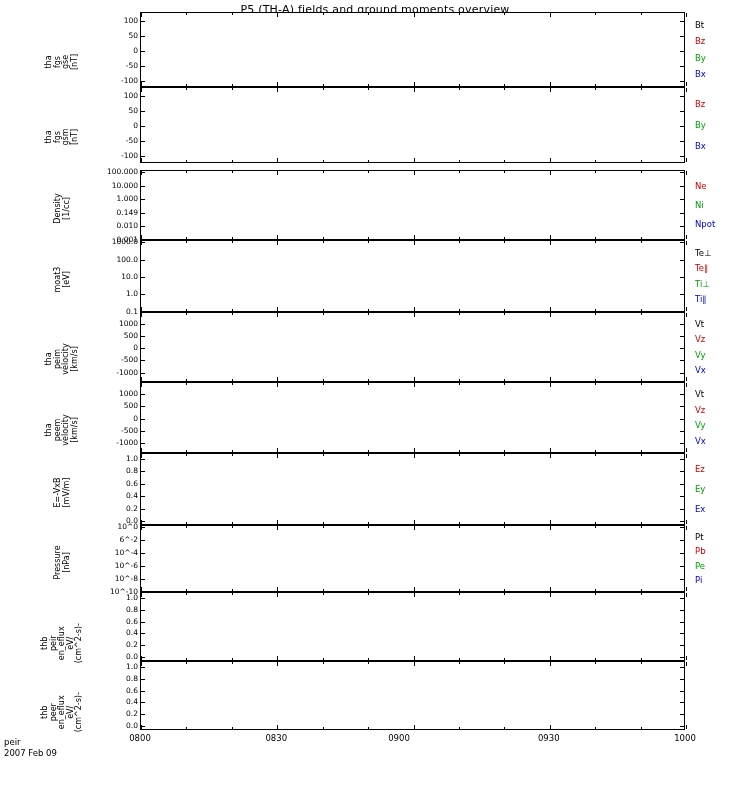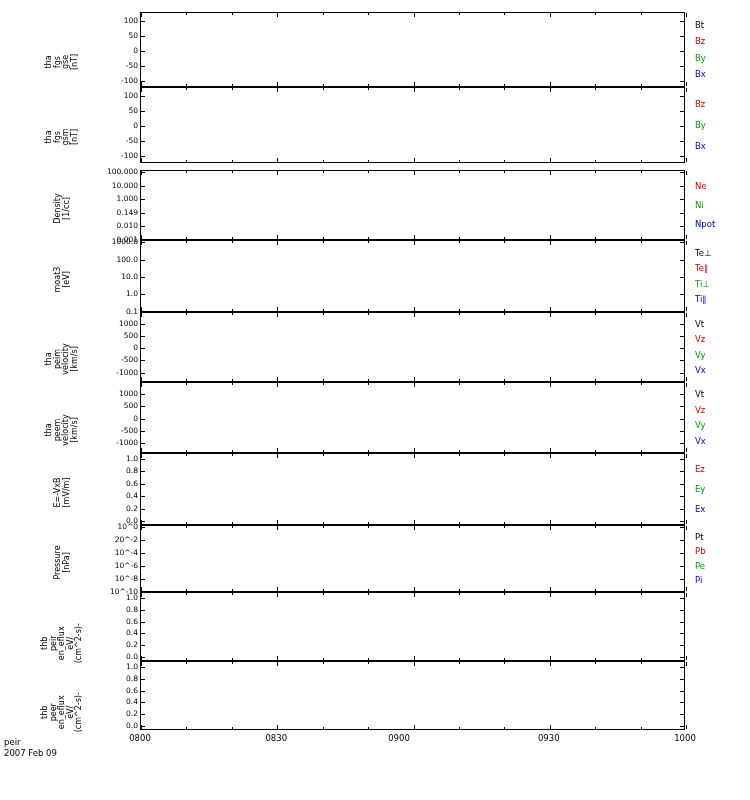--- a/index.html
+++ b/index.html
@@ -90,20 +90,21 @@
   .footer{
     position:absolute;
     left:4px;
     font-size:8.5px;
   }
 </style>
 </head>
 <body>
 
 <div id="root">
+  <div class="title">P5 (TH-A) fields and ground moments overview</div>
 
   <div id="panels">
       <div class="ylabwrap" style="top: 12px; height: 75px;">
         <div class="ylab" style="top: 7.5px;">100</div>
         <div class="ylab" style="top: 22.5px;">50</div>
         <div class="ylab" style="top: 37.5px;">0</div>
         <div class="ylab" style="top: 52.5px;">-50</div>
         <div class="ylab" style="top: 67.5px;">-100</div>
       </div>
       <div class="panel" style="top: 12px; height: 75px;">
@@ -437,21 +438,21 @@
         <div class="ytick r" style="top: 42.192px;"></div>
         <div class="ytick" style="top: 54.576px;"></div>
         <div class="ytick r" style="top: 54.576px;"></div>
         <div class="ytick" style="top: 66.96px;"></div>
         <div class="ytick r" style="top: 66.96px;"></div>
       </div>
       <div class="axtitle" style="left: -38px; top: 484px; transform: rotate(-90deg);">E=-VxB
 [mV/m]</div>
       <div class="ylabwrap" style="top: 525px; height: 67px;">
         <div class="ylab" style="top: 1.34px;">10^0</div>
-        <div class="ylab" style="top: 14.204px;">20^-2</div>
+        <div class="ylab" style="top: 14.204px;">6^-2</div>
         <div class="ylab" style="top: 27.068px;">10^-4</div>
         <div class="ylab" style="top: 39.932px;">10^-6</div>
         <div class="ylab" style="top: 52.796px;">10^-8</div>
         <div class="ylab" style="top: 65.66px;">10^-10</div>
       </div>
       <div class="panel" style="top: 525px; height: 67px;">
         <div class="xtick top" style="left: 0px;"></div>
         <div class="xtick bot" style="left: 0px;"></div>
         <div class="xtick top minor" style="left: 45.4167px;"></div>
         <div class="xtick bot minor" style="left: 45.4167px;"></div>

